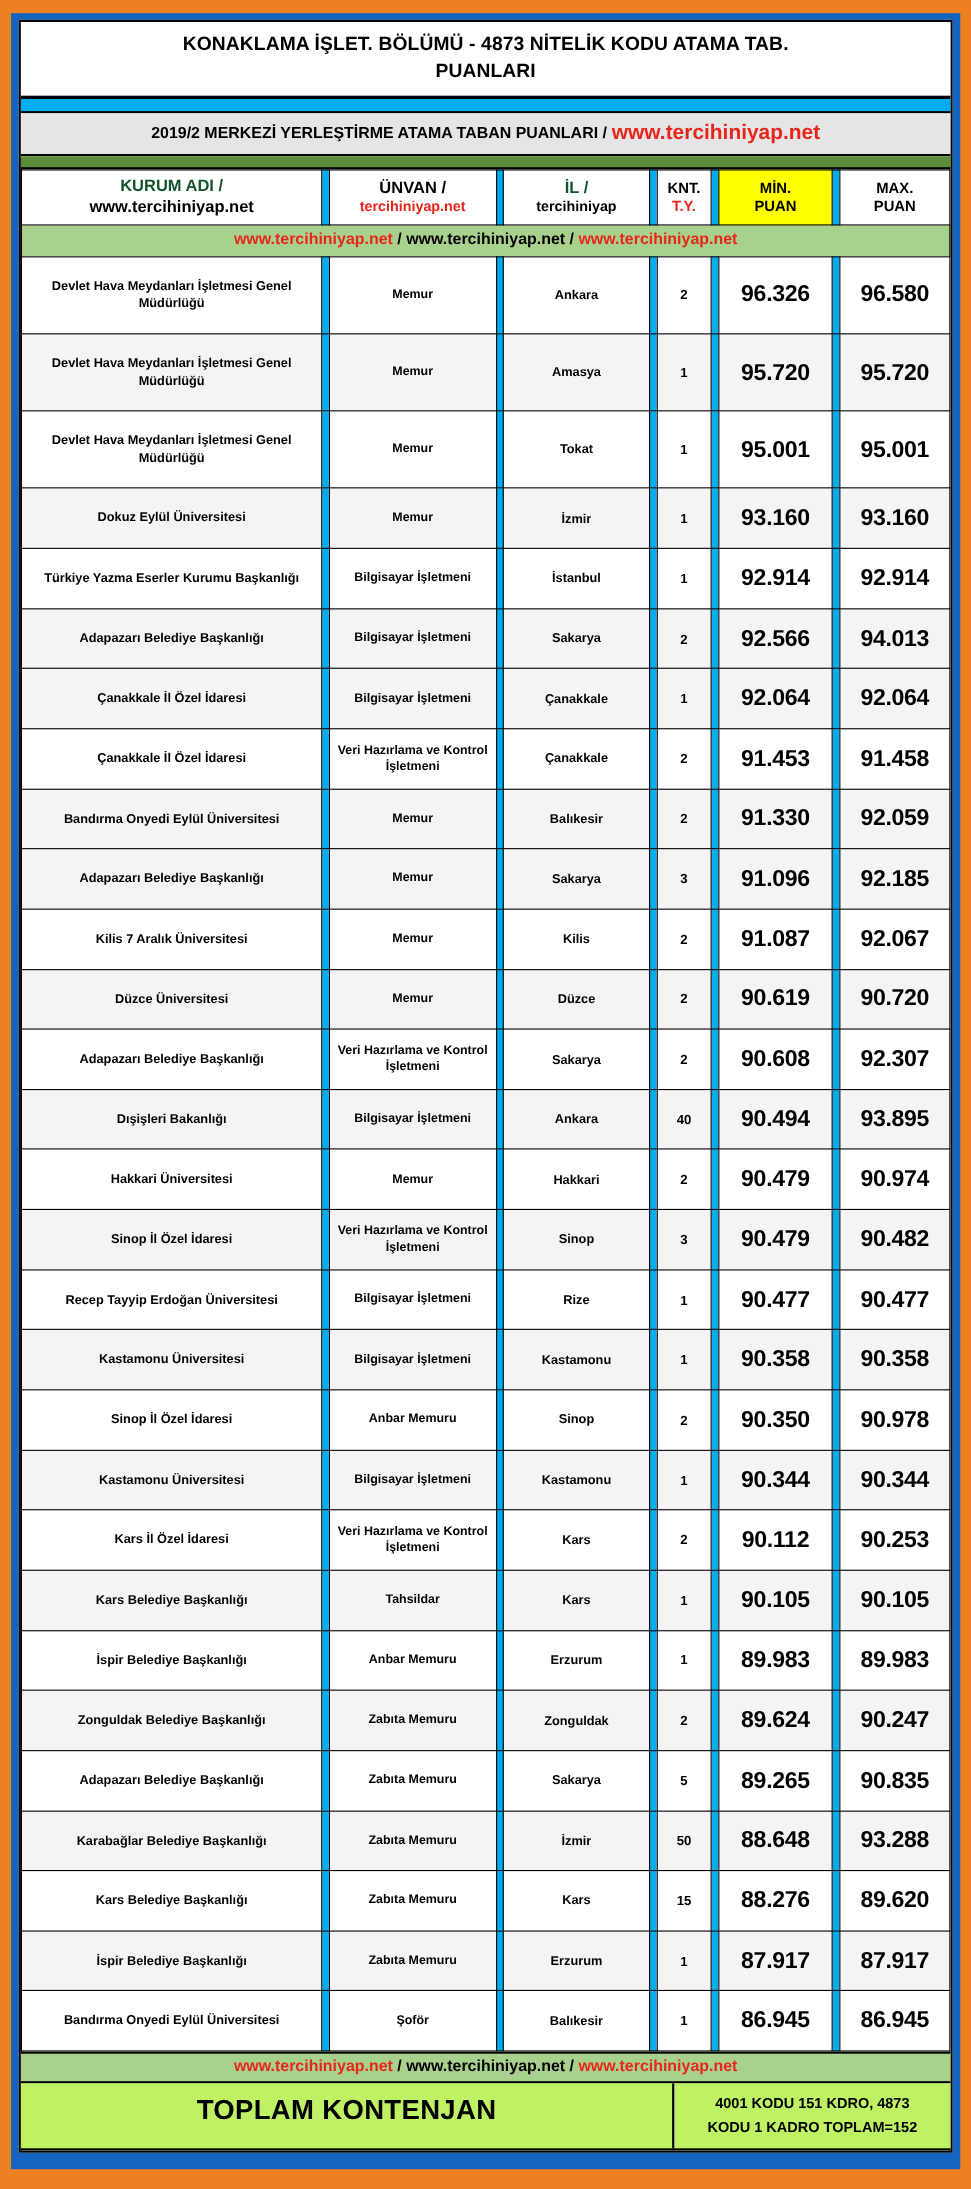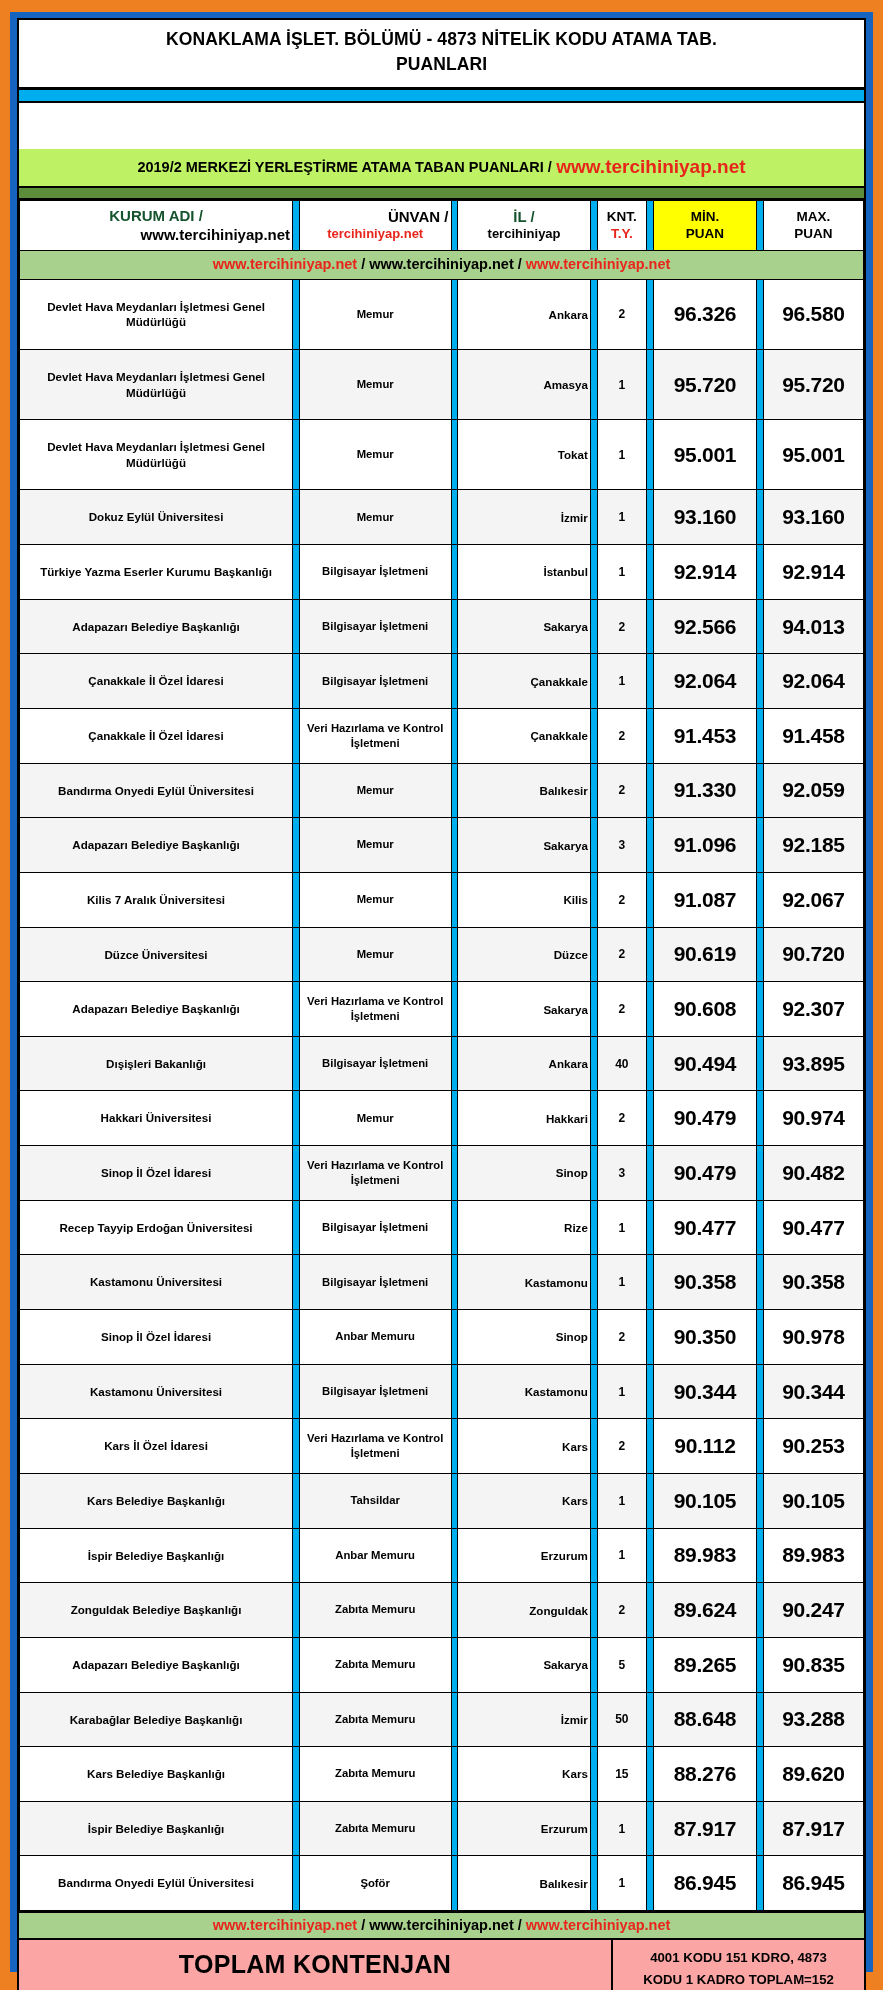--- a/index.html
+++ b/index.html
@@ -42,26 +42,25 @@
     letter-spacing: .1px;
     color: #000;
     line-height: 1.45;
   }
   .cyan-bar {
     height: 13px;
     background: #00adef;
     border-bottom: 2px solid #000;
   }
   .subtitle-box {
-    background: #bef264;
+    background: #e5e5e5;
     border-bottom: 2px solid #000;
     text-align: center;
     padding: 7px 4px 8px 4px;
     white-space: nowrap;
-    margin-top: 46px;
   }
   .subtitle-black {
     font-size: 14.5px;
     font-weight: bold;
     color: #000;
   }
   .subtitle-red {
     font-size: 19px;
     font-weight: bold;
     color: #e8251b;
@@ -97,21 +96,21 @@
   }
 
   
   thead td {
     background: #ffffff;
     padding: 5px 2px 6px 2px;
     line-height: 1.28;
   }
   td.hd-yellow { background: #ffff00 !important; margin-left: 44px; }
   .h-red   { color: #14532d; font-weight: bold; font-size: 15px; }
-  .h-blk   { color: #000;    font-weight: bold; font-size: 15px; text-align: right; }
+  .h-blk   { color: #000;    font-weight: bold; font-size: 15px; }
   .h-red-s { color: #e8251b; font-weight: bold; font-size: 13px; }
   .h-blk-s { color: #000;    font-weight: bold; font-size: 13px; }
   .h-sm    { color: #000;    font-weight: bold; font-size: 13.5px; }
   .h-sm-red{ color: #e8251b; font-weight: bold; font-size: 13.5px; }
 
   
   td.promo {
     background: #a9d18e;
     padding: 3px 0 4px 0;
     white-space: nowrap;
@@ -132,21 +131,20 @@
     font-weight: bold;
     color: #000;
     padding: 5px 3px;
     line-height: 1.35;
   }
   tbody td.c-il {
     font-size: 11.6px;
     font-weight: bold;
     color: #000;
     padding: 5px 2px;
-    text-align: right;
   }
   tbody td.c-knt {
     font-size: 12px;
     font-weight: bold;
     color: #000;
     padding: 5px 1px;
   }
   tbody td.c-min, tbody td.c-max {
     font-size: 21px;
     font-weight: bold;
@@ -162,21 +160,21 @@
   .foot-promo {
     background: #a9d18e;
     border-top: 2px solid #000;
     border-bottom: 2px solid #000;
     text-align: center;
     padding: 3px 0 4px 0;
     white-space: nowrap;
   }
   .foot-row {
     display: flex;
-    background: #fca5a5;
+    background: #bef264;
     border-bottom: 2px solid #000;
   }
   .foot-left {
     flex: 0 0 594px;
     text-align: center;
     font-size: 25px;
     font-weight: bold;
     color: #000;
     padding: 10px 0 12px 0;
     border-right: 2px solid #000;

